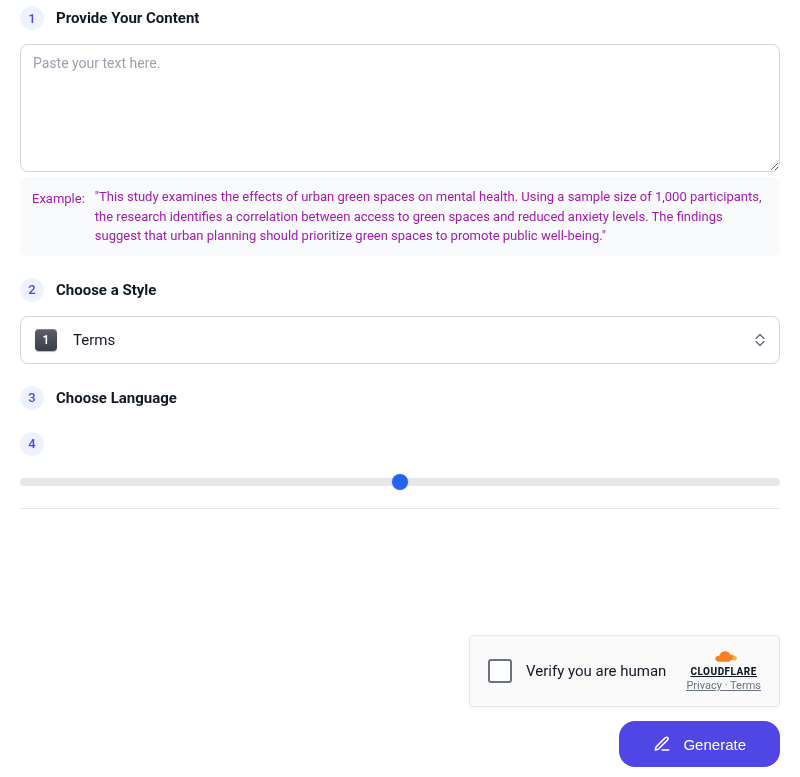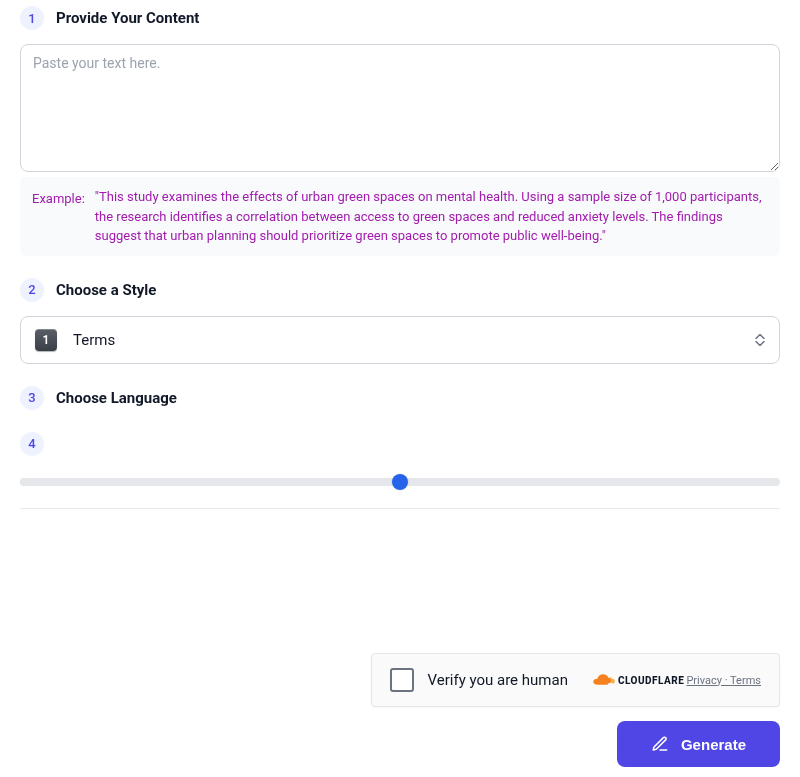--- a/index.html
+++ b/index.html
@@ -145,33 +145,33 @@
     background:#FAFAFA;
     padding:14px 18px;
     display:flex; align-items:center; gap:14px;
     box-shadow:0 1px 2px rgba(0,0,0,.04);
   }
   .captcha-checkbox {
     width:24px; height:24px; border:2px solid #6B7280;
     border-radius:3px; background:#fff; cursor:pointer;
   }
   .captcha-label { font-size:15px; color:#111827; }
-  .captcha-brand { display:flex; align-items:center; gap:2px; margin-left:6px;}
+  .captcha-brand { display:flex; flex-direction:column; align-items:center; gap:2px; margin-left:6px;text-decoration:underline;}
   .captcha-brand .wordmark { font-size:10px; font-weight:800; letter-spacing:0.5px; color:#111827; }
   .captcha-brand .links { font-size:11px; color:#6B7280; }
   .captcha-brand .links span { text-decoration:underline; cursor:pointer; }
   .captcha-brand .cloud { width:28px; height:14px; }
   .generate-row {
     position:absolute; right:20px; bottom:10px;
     display:flex; justify-content:flex-end;
   }
   .generate-btn {
     background:#4F46E5; color:#fff; border:none;
-    border-radius:8px; padding:14px 34px;
-    font-size:15px; font-weight:700;
+    border-radius:16px; padding:14px 34px;
+    font-size:15px; font-weight:400;
     display:flex; align-items:center; gap:12px;
     cursor:pointer;
   }
   .generate-btn svg { width:18px; height:18px; }
 </style>
 </head>
 <body>
 
 <div class="container">
 

